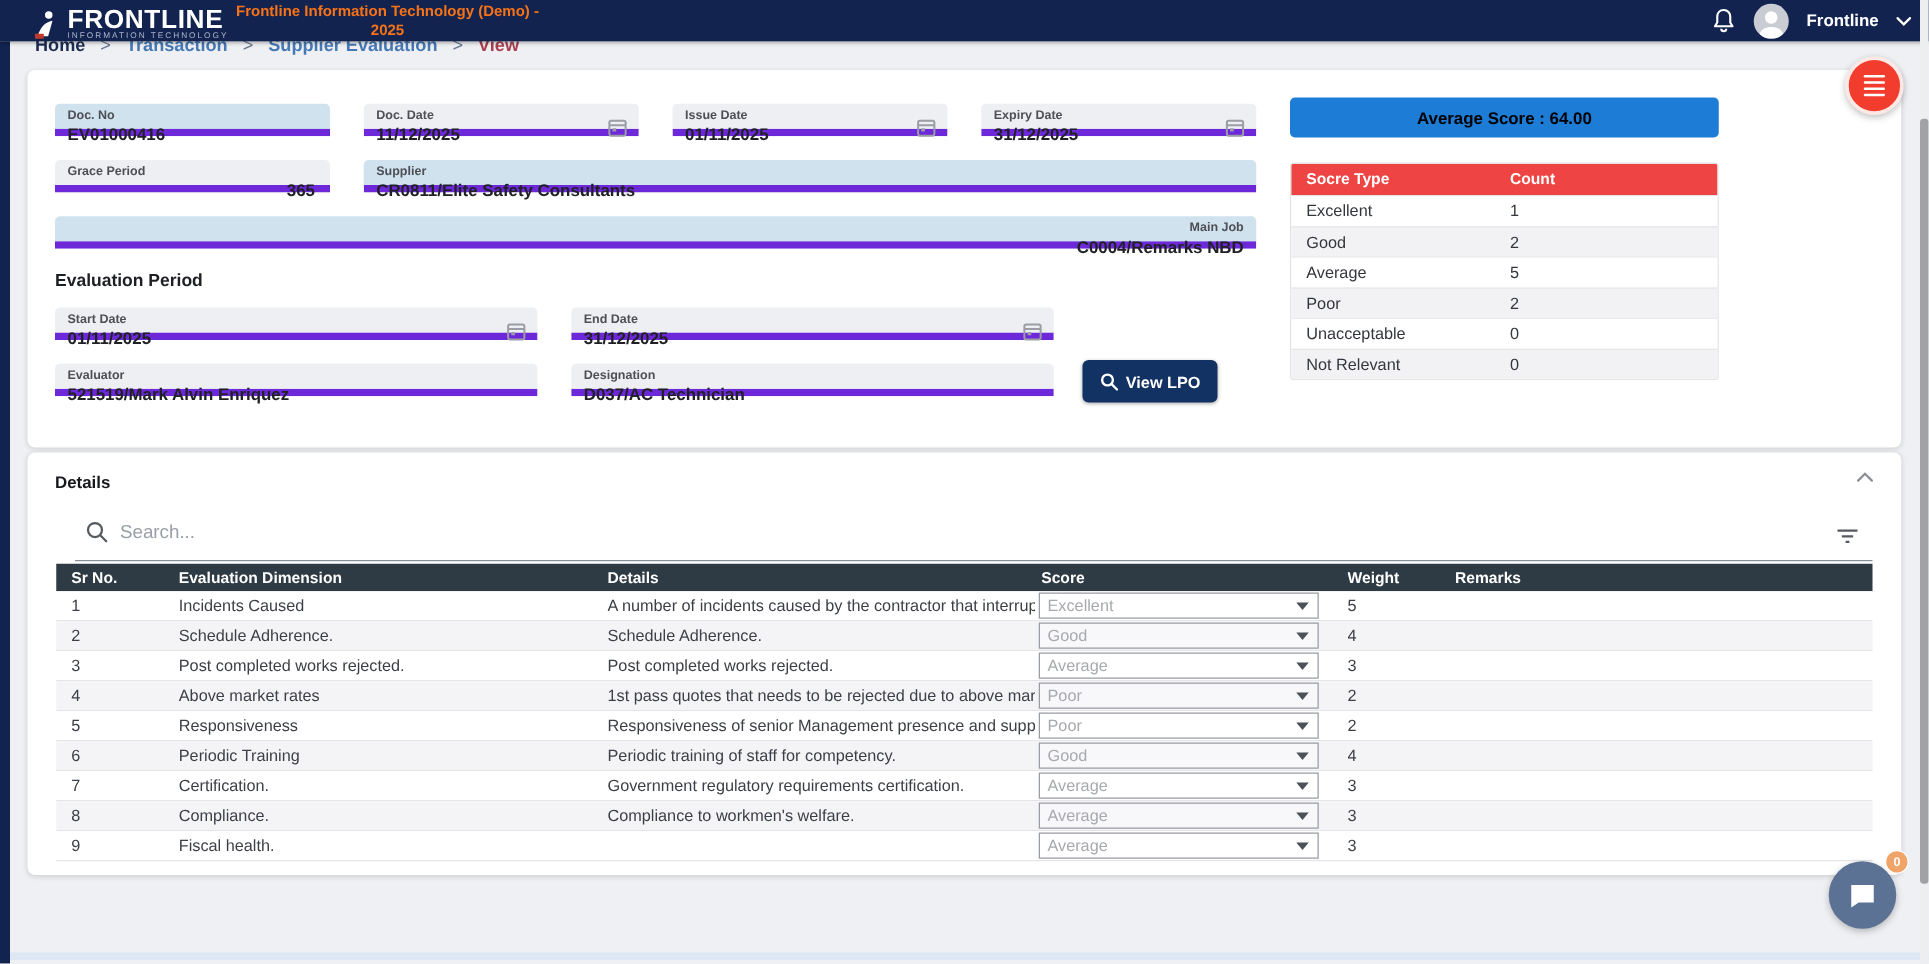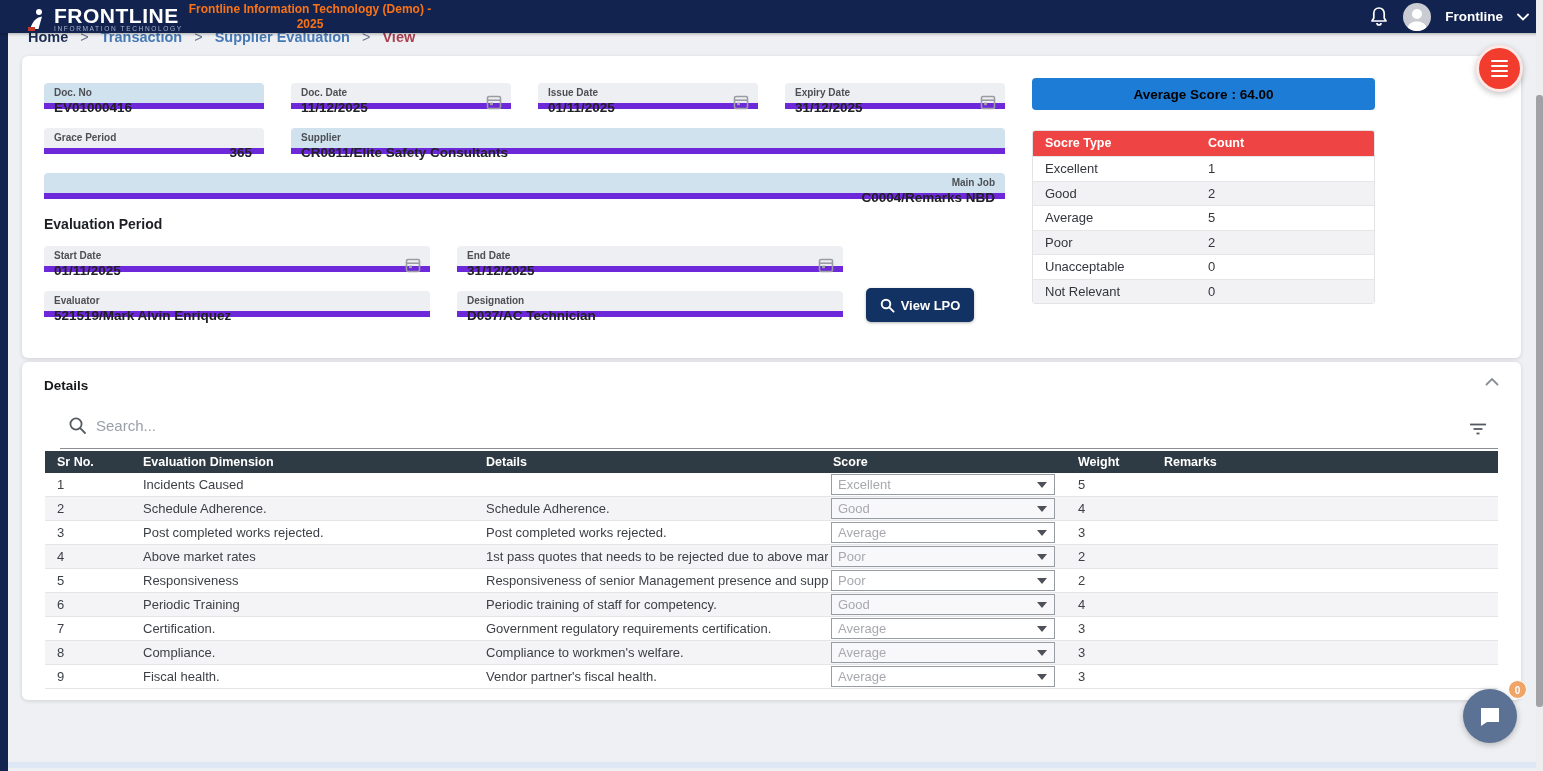--- a/index.html
+++ b/index.html
@@ -313,20 +313,21 @@
         <span class="cell c-dim">Evaluation Dimension</span>
         <span class="cell c-det">Details</span>
         <span class="cell c-sch">Score</span>
         <span class="cell c-wt">Weight</span>
         <span class="cell c-rem">Remarks</span>
       </div>
 
       <div class="d-row">
         <span class="cell c-sr">1</span>
         <span class="cell c-dim">Incidents Caused</span>
+        <span class="cell c-det">A number of incidents caused by the contractor that interrup</span>
         <div class="score-select">
           <span class="ss-text">Excellent</span>
           <span class="ss-arrow"></span>
         </div>
         <span class="cell c-wt">5</span>
         <span class="cell c-rem"></span>
       </div>
 
       <div class="d-row alt">
         <span class="cell c-sr">2</span>
@@ -408,21 +409,20 @@
           <span class="ss-text">Average</span>
           <span class="ss-arrow"></span>
         </div>
         <span class="cell c-wt">3</span>
         <span class="cell c-rem"></span>
       </div>
 
       <div class="d-row">
         <span class="cell c-sr">9</span>
         <span class="cell c-dim">Fiscal health.</span>
-        <span class="cell c-det">Vendor partner's fiscal health.</span>
         <div class="score-select">
           <span class="ss-text">Average</span>
           <span class="ss-arrow"></span>
         </div>
         <span class="cell c-wt">3</span>
         <span class="cell c-rem"></span>
       </div>
     </div>
   </div>
 

